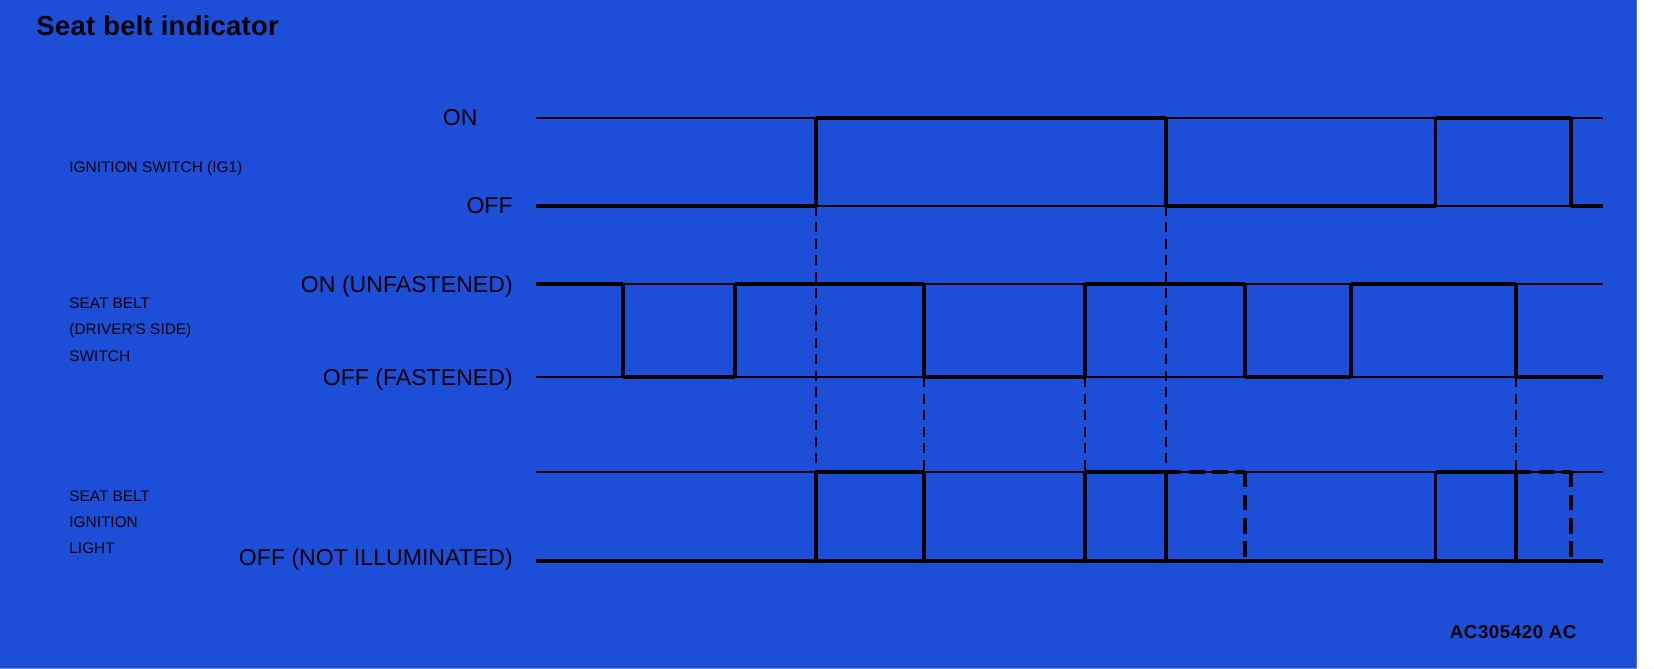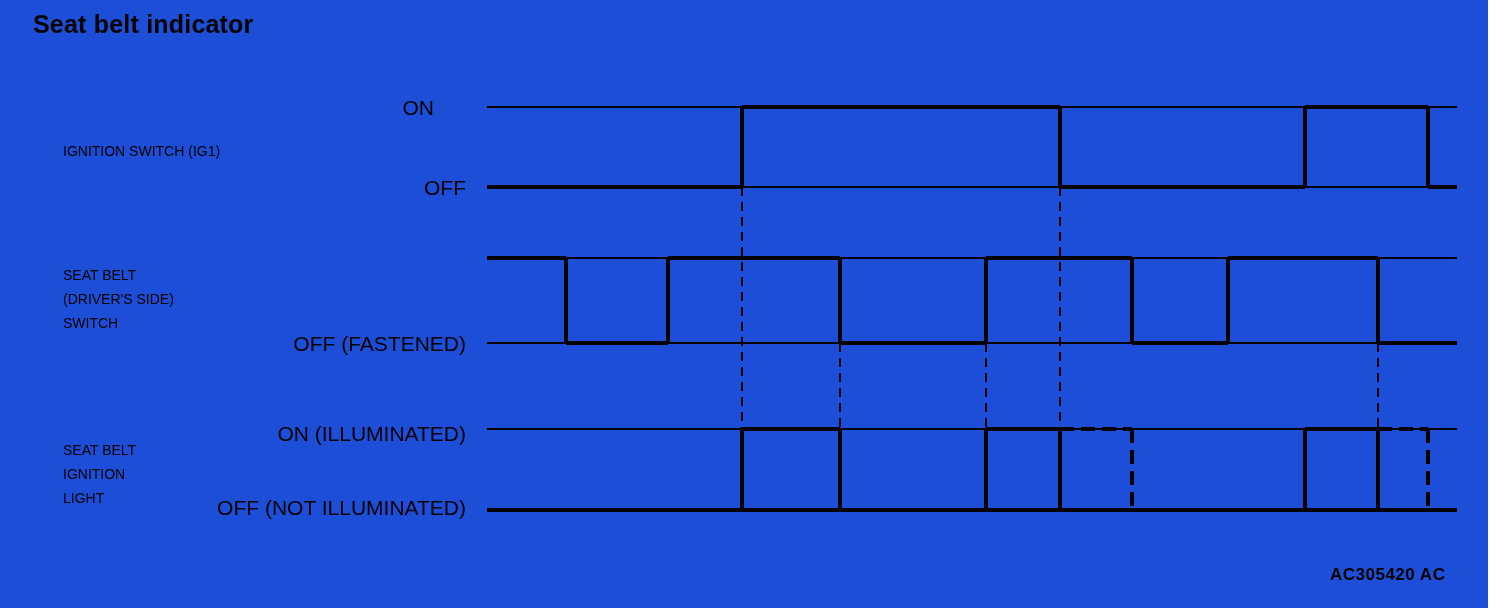--- a/index.html
+++ b/index.html
@@ -31,23 +31,23 @@
 
   <div class="abs sig-label" style="left:63px; top:438px;">
     <div>SEAT BELT</div>
     <div>IGNITION</div>
     <div>LIGHT</div>
   </div>
 
   <div class="abs lvl-label" style="right:1054px; top:96px;">ON</div>
   <div class="abs lvl-label" style="right:1022px; top:176px;">OFF</div>
 
+  <div class="abs lvl-label" style="right:1022px; top:247px;">ON (UNFASTENED)</div>
   <div class="abs lvl-label" style="right:1022px; top:332px;">OFF (FASTENED)</div>
 
-  <div class="abs lvl-label" style="right:1022px; top:422px;">ON (ILLUMINATED)</div>
   <div class="abs lvl-label" style="right:1022px; top:496px;">OFF (NOT ILLUMINATED)</div>
 
   <svg width="1504" height="608" shape-rendering="crispEdges">
       <line x1="487" y1="107" x2="1457" y2="107" stroke="#000000" stroke-width="1.7"></line>
       <line x1="487" y1="187" x2="1457" y2="187" stroke="#000000" stroke-width="1.7"></line>
       <line x1="487" y1="187" x2="742" y2="187" stroke="#000000" stroke-width="3.6"></line>
       <line x1="742" y1="107" x2="742" y2="187" stroke="#000000" stroke-width="3.6"></line>
       <line x1="742" y1="107" x2="1060" y2="107" stroke="#000000" stroke-width="3.6"></line>
       <line x1="1060" y1="107" x2="1060" y2="187" stroke="#000000" stroke-width="3.6"></line>
       <line x1="1060" y1="187" x2="1305" y2="187" stroke="#000000" stroke-width="3.6"></line>
@@ -87,15 +87,15 @@
       <line x1="1132" y1="429" x2="1132" y2="510" stroke="#000000" stroke-width="3.6" stroke-dasharray="14 7"></line>
       <line x1="1378" y1="429" x2="1428" y2="429" stroke="#000000" stroke-width="3.6" stroke-dasharray="14 7"></line>
       <line x1="1428" y1="429" x2="1428" y2="510" stroke="#000000" stroke-width="3.6" stroke-dasharray="14 7"></line>
       <line x1="742" y1="187" x2="742" y2="429" stroke="#000000" stroke-width="1.7" stroke-dasharray="9 6"></line>
       <line x1="840" y1="343" x2="840" y2="429" stroke="#000000" stroke-width="1.7" stroke-dasharray="9 6"></line>
       <line x1="986" y1="343" x2="986" y2="429" stroke="#000000" stroke-width="1.7" stroke-dasharray="9 6"></line>
       <line x1="1060" y1="187" x2="1060" y2="429" stroke="#000000" stroke-width="1.7" stroke-dasharray="9 6"></line>
       <line x1="1378" y1="343" x2="1378" y2="429" stroke="#000000" stroke-width="1.7" stroke-dasharray="9 6"></line>
     </svg>
 
-  <div class="abs fig-code" style="left:1318px; top:565px;margin-left:12px;">AC305420 AC</div>
+  <div class="abs fig-code" style="left:1318px; top:565px;">AC305420 AC</div>
 
 </div>
 
 </body></html>

